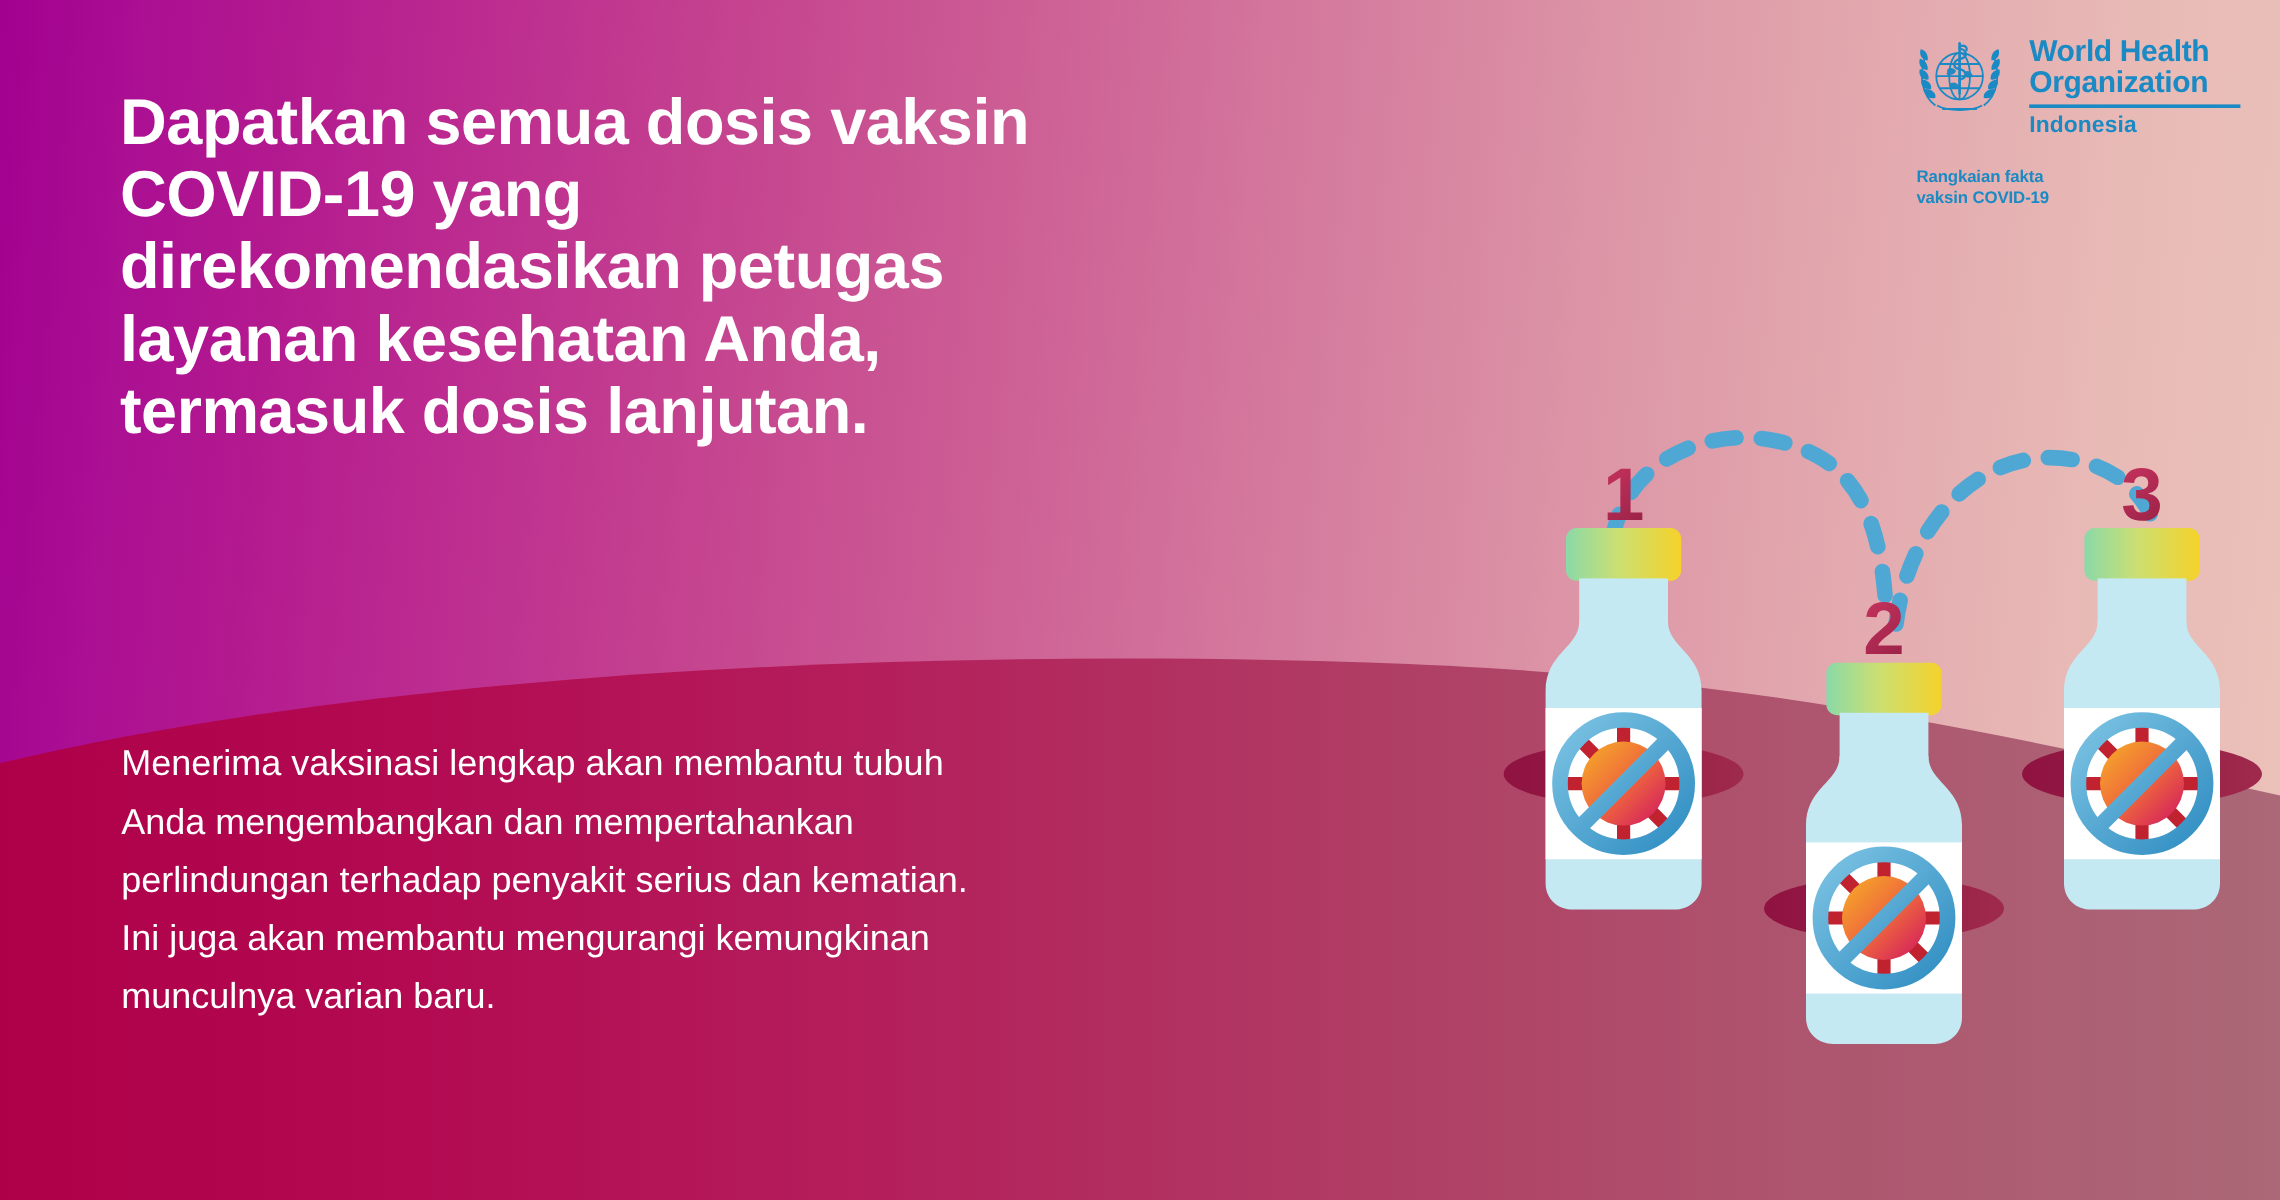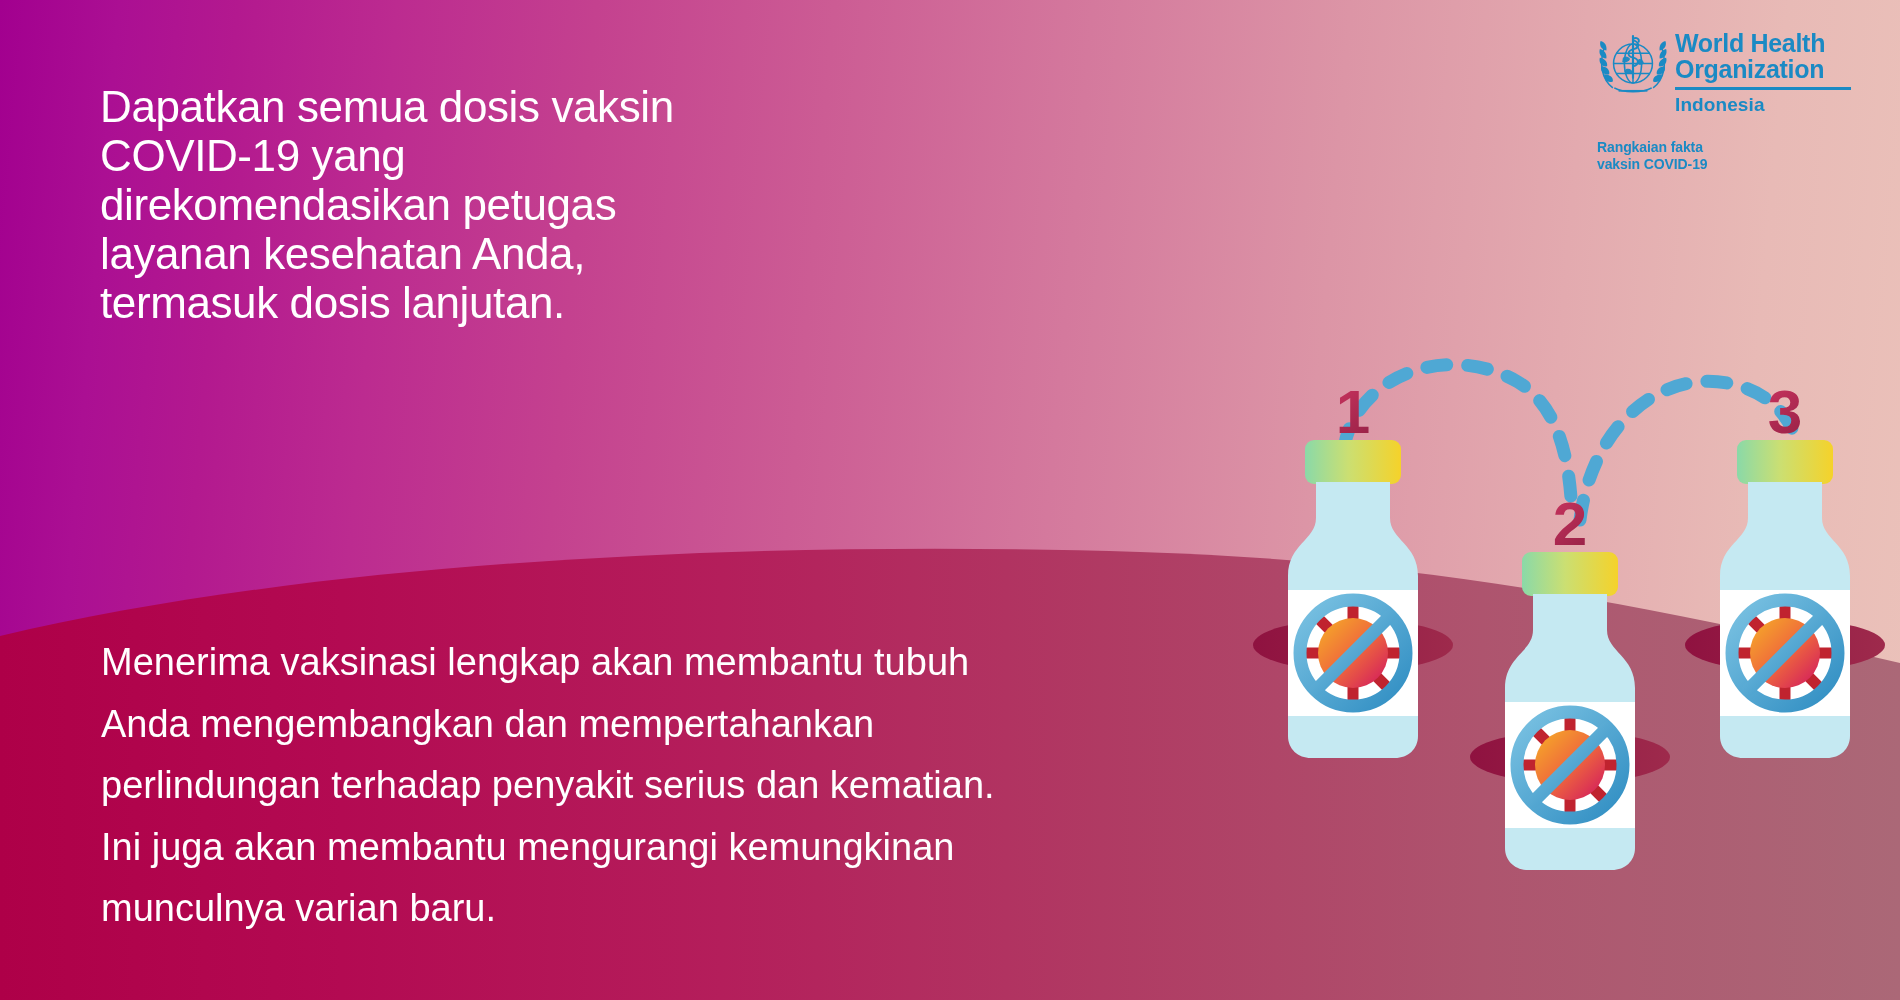--- a/index.html
+++ b/index.html
@@ -22,42 +22,42 @@
        #e8bab6 90%,
        #ebc2ba 100%);
   }
 
   
   #waveWrap{position:absolute;left:0;top:0;width:1900px;height:1000px;}
   #waveWrap svg{display:block;width:1900px;height:1000px;}
 
   
   #headline{
-    position:absolute;left:100px;top:82px;width:880px;
+    position:absolute;left:100px;top:72px;width:880px;
     color:#ffffff;
-    font-size:44px;
-    font-weight:normal;
+    font-size:54px;
+    font-weight:bold;
     line-height:1.115;
     letter-spacing:-0.4px;
     white-space:pre-line;
   }
 
   
   #bodycopy{
-    position:absolute;left:101px;top:632px;width:900px;
+    position:absolute;left:101px;top:613px;width:900px;
     color:#ffffff;
-    font-size:38px;
+    font-size:30px;
     font-weight:400;
     line-height:1.62;
     white-space:pre-line;
   }
 
   
   #whoBlock{position:absolute;left:1597px;top:26px;width:280px;}
-  #whoRow{display:flex;align-items:flex-start;gap:6px;}
+  #whoRow{display:flex;align-items:flex-start;gap:22px;}
   #whoEmblem{width:72px;height:72px;flex:0 0 72px;}
   #whoWordmark{padding-top:4px;}
   #whoName{
     color:#1a8ac4;font-size:25px;font-weight:bold;
     line-height:1.04;letter-spacing:-0.3px;white-space:pre-line;
   }
   #whoRule{height:3px;background:#1a8ac4;margin:5px 0 4px 0;width:176px;}
   #whoCountry{
     color:#1a8ac4;font-size:19px;font-weight:bold;
     text-align:left;width:176px;letter-spacing:0.1px;

